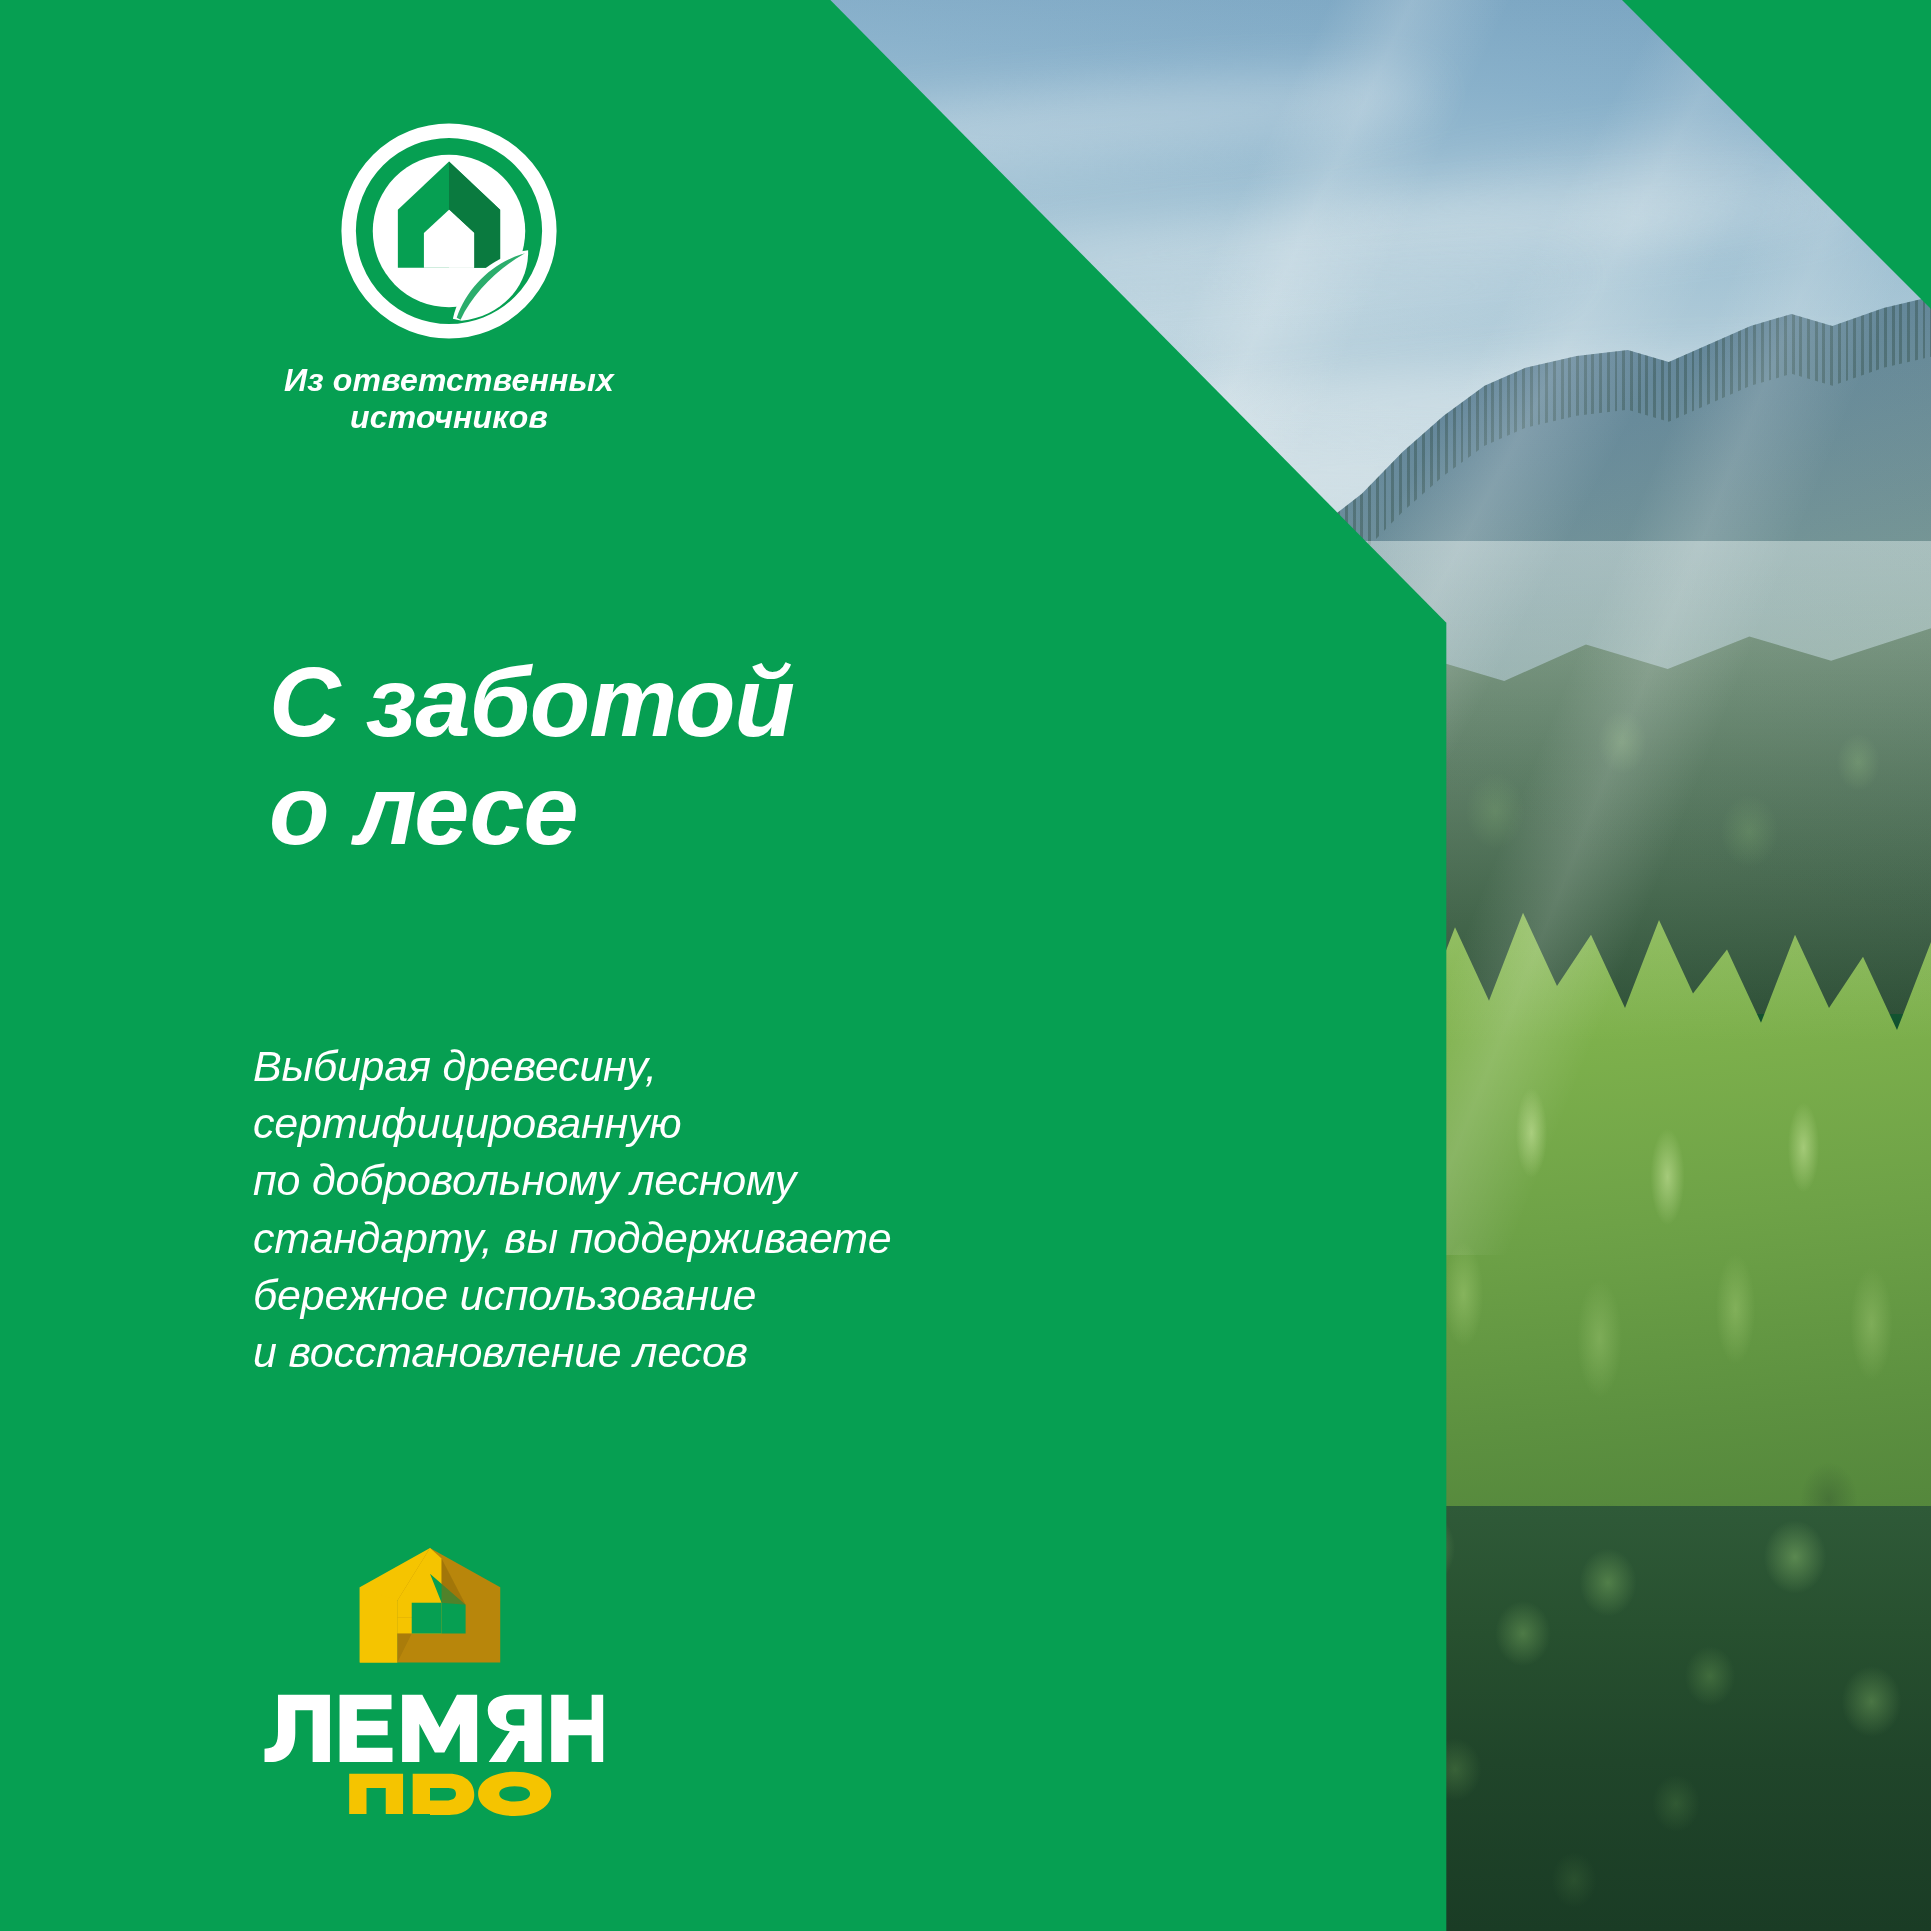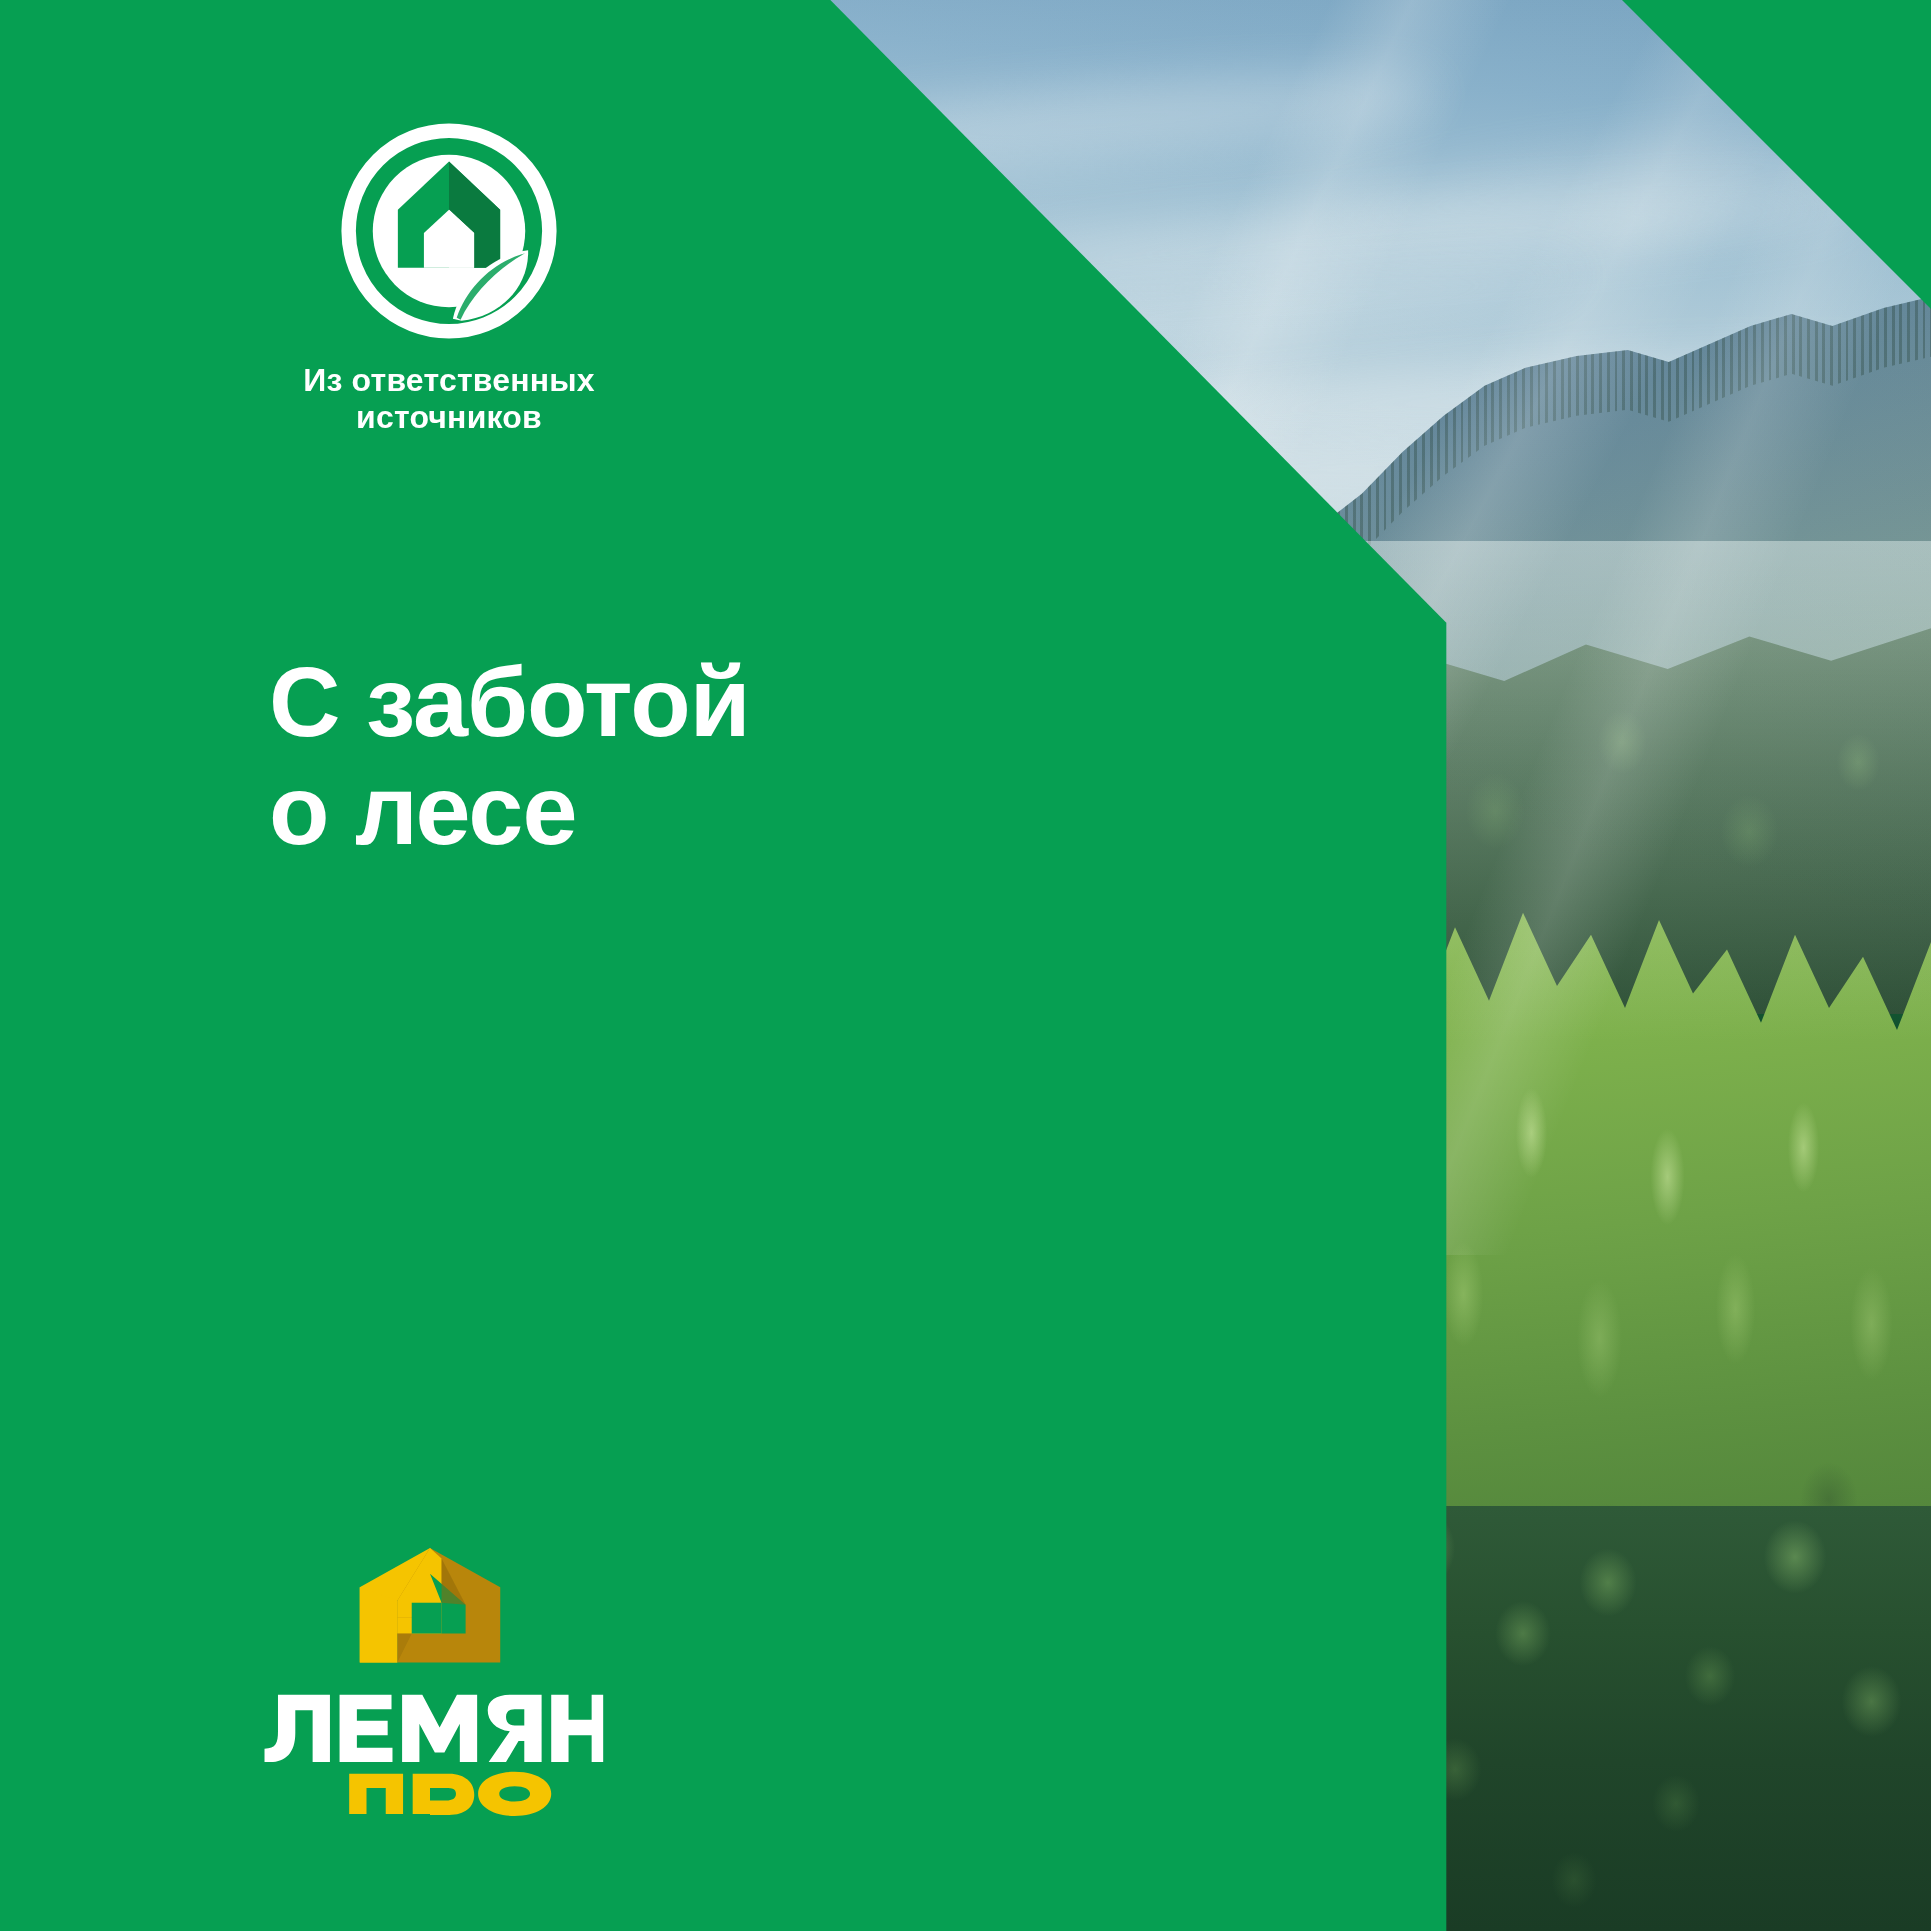--- a/index.html
+++ b/index.html
@@ -241,20 +241,21 @@
     background:#069f52;
     clip-path:polygon(100% 0%, 100% 100%, 0% 0%);
   }
 
   
   .content{
     position:absolute;
     left:0; top:0;
     width:1154px;
     height:1931px;
+    font-style:italic;
   }
 
   
   .eco-badge{
     position:absolute;
     left:246px;
     top:121px;
     width:406px;
   }
   .eco-mark{ display:block; margin:0 auto; }
@@ -371,20 +372,26 @@
         <path d="M122 204 C 133 172, 160 146, 193 137
                  C 166 152, 139 178, 126 206 Z" fill="#069f52" opacity=".85"></path>
       </svg>
       <div class="eco-caption">Из ответственных
 источников</div>
     </div>
 
     <h1 class="headline">С заботой
 о лесе</h1>
 
+    <p class="bodycopy">Выбирая древесину,
+сертифицированную
+по добровольному лесному
+стандарту, вы поддерживаете
+бережное использование
+и восстановление лесов</p>
 
     <div class="brand">
 
       <svg class="brand-house" width="176" height="127" viewBox="0 0 182 132">
 
         <path d="M91 3 L103 14 L57 58 L57 122 L18 122 L18 44 Z" fill="#f5c400"></path>
 
         <path d="M91 3 L164 44 L164 122 L57 122 L57 58 Z" fill="#b8860b"></path>
 
         <path d="M91 3 L103 14 L103 75 L57 75 L57 58 Z" fill="#f5c400"></path>

